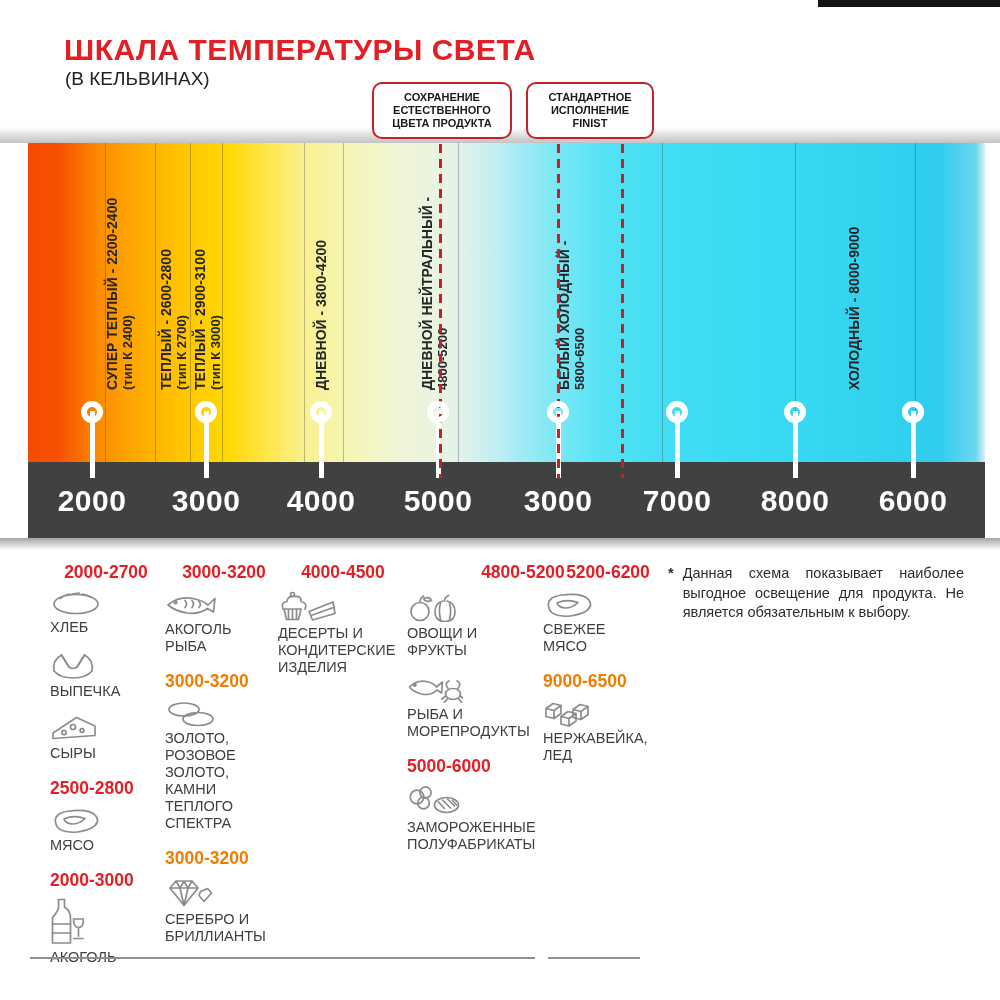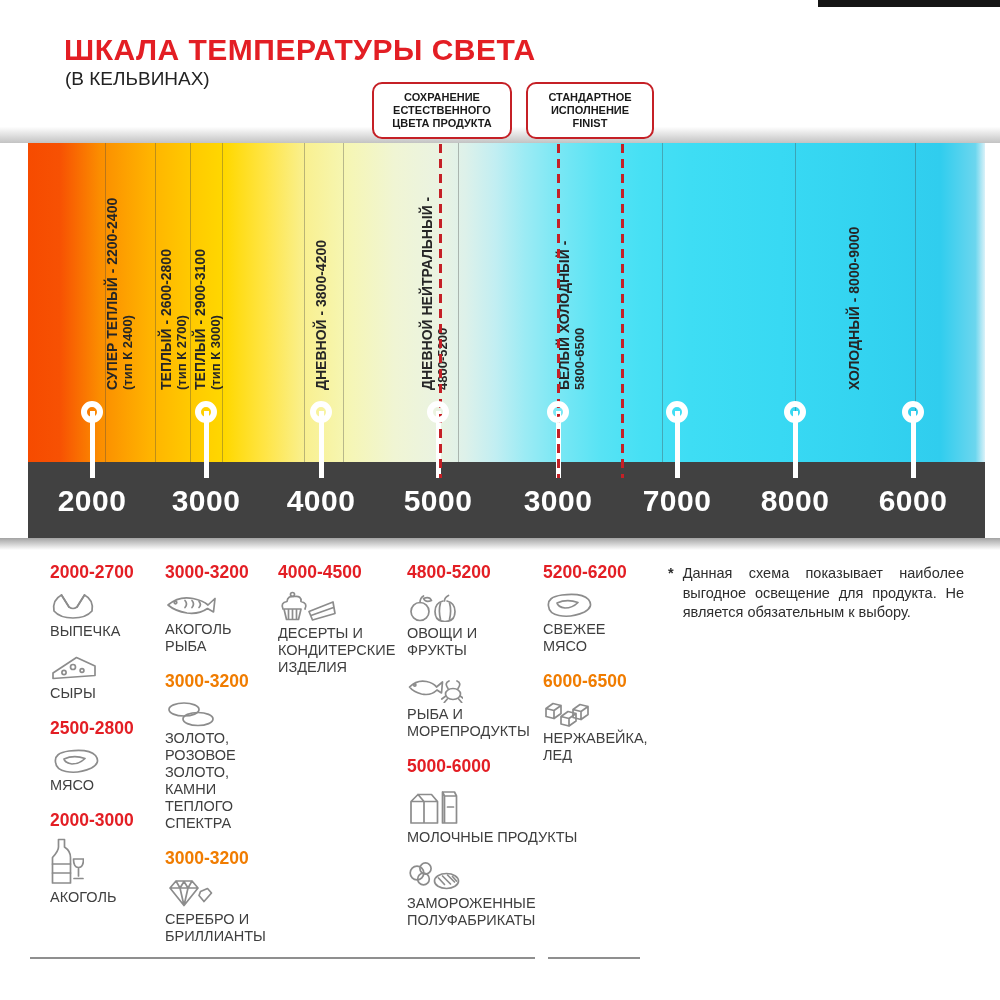--- a/index.html
+++ b/index.html
@@ -31,21 +31,21 @@
      background:repeating-linear-gradient(180deg,#c52026 0 9px,rgba(0,0,0,0) 9px 15px);}
   .stem{position:absolute;width:5px;top:411px;height:67px;background:#fff;z-index:4;}
   .ring{position:absolute;width:10px;height:10px;border:6px solid #fff;border-radius:50%;
         top:401px;z-index:6;background:transparent;}
   .axis{position:absolute;left:28px;top:462px;width:957px;height:76px;background:#414141;z-index:2;}
   .tick{position:absolute;top:22px;transform:translateX(-50%);font-size:30px;font-weight:bold;color:#fff;letter-spacing:.5px;}
   .axis-shadow{position:absolute;left:0;top:538px;width:1000px;height:12px;
                background:linear-gradient(#a3a3a3,rgba(255,255,255,0));}
   .col{position:absolute;top:562px;}
   .range{font-size:17.5px;font-weight:bold;margin:16px 0 7px 0;white-space:nowrap;}
-  .range:first-child{margin-top:0;}
+  .range:first-child{margin-top:0;text-align:center;}
   .range.red{color:#e31e24;}
   .range.orange{color:#f07c00;}
   .prod + .prod{margin-top:14px;}
   .prod .ic{display:block;margin:2px 0 3px 0;}
   .prod .ic svg{display:block;}
   .prod .lbl{font-size:14.5px;line-height:17px;color:#3f3f3f;white-space:pre-line;}
   .note{position:absolute;left:668px;top:564px;width:296px;display:flex;gap:9px;
         font-size:14.5px;line-height:19.5px;color:#2e2e2e;}
   .note .star{font-weight:bold;flex:0 0 auto;}
   .note p{margin:0;text-align:justify;}
@@ -117,20 +117,29 @@
       <div class="tick" style="left: 767px;">8000</div>
       <div class="tick" style="left: 885px;">6000</div>
     </div>
   <div class="axis-shadow"></div>
 
   <div id="products">
       <div class="col" style="left: 50px; width: 112px;">
         <div class="range red">2000-2700</div>
         <div class="prod">
           <div class="ic">
+            <svg width="52" height="26" viewBox="0 0 52 26" fill="none" stroke="#8c8c8c" stroke-width="1.7" stroke-linecap="round" stroke-linejoin="round" xmlns="http://www.w3.org/2000/svg">
+              <ellipse cx="26" cy="14" rx="22" ry="9.5"></ellipse>
+              <path d="M10 8.5 q4.5 -3.5 9 -4.5 M20.5 4.5 q4.5 -1.5 9 -1.5 M32 4 q4.5 0.5 8.5 3"></path>
+            </svg>
+          </div>
+          <div class="lbl">ХЛЕБ</div>
+        </div>
+        <div class="prod">
+          <div class="ic">
             <svg width="46" height="30" viewBox="0 0 46 30" fill="none" stroke="#8c8c8c" stroke-width="1.7" stroke-linecap="round" stroke-linejoin="round" xmlns="http://www.w3.org/2000/svg">
               <path d="M4 21 Q2 10 11.5 5 L19 17 Q23 20 27 17 L34.5 5 Q44 10 42 21 Q36 28 23 28 Q10 28 4 21 Z"></path>
               <path d="M11.5 5 L19 17 M34.5 5 L27 17"></path>
             </svg>
           </div>
           <div class="lbl">ВЫПЕЧКА</div>
         </div>
         <div class="prod">
           <div class="ic">
             <svg width="48" height="28" viewBox="0 0 48 28" fill="none" stroke="#8c8c8c" stroke-width="1.7" stroke-linecap="round" stroke-linejoin="round" xmlns="http://www.w3.org/2000/svg">
@@ -242,29 +251,20 @@
               <ellipse cx="46" cy="21" rx="7.5" ry="5.5"></ellipse>
               <path d="M41 15.5 q-4 -5.5 1 -7.5 M51 15.5 q4 -5.5 -1 -7.5 M38.8 23 l-4 3 M40.3 26 l-3 3.5 M53.2 23 l4 3 M51.7 26 l3 3.5"></path>
             </svg>
           </div>
           <div class="lbl">РЫБА И
 МОРЕПРОДУКТЫ</div>
         </div>
         <div class="range red">5000-6000</div>
         <div class="prod">
           <div class="ic">
-            <svg width="52" height="42" viewBox="0 0 52 42" fill="none" stroke="#8c8c8c" stroke-width="1.7" stroke-linecap="round" stroke-linejoin="round" xmlns="http://www.w3.org/2000/svg">
-              <path d="M4 17.5 L11 10.5 H24.5 L30.5 17.5 V39 H4 Z M4 17.5 H30.5 M11 10.5 L17 17.5 V39"></path>
-              <path d="M35.5 8 H47.5 L49.5 12 V39 H35.5 Z M35.5 8 L37.5 12 H49.5 M37.5 12 V39 M40.5 23 h6"></path>
-            </svg>
-          </div>
-          <div class="lbl">МОЛОЧНЫЕ ПРОДУКТЫ</div>
-        </div>
-        <div class="prod">
-          <div class="ic">
             <svg width="54" height="32" viewBox="0 0 54 32" fill="none" stroke="#8c8c8c" stroke-width="1.7" stroke-linecap="round" stroke-linejoin="round" xmlns="http://www.w3.org/2000/svg">
               <circle cx="10" cy="13" r="6.8"></circle>
               <circle cx="18.5" cy="8.5" r="5.6"></circle>
               <circle cx="16.5" cy="19" r="5.8"></circle>
               <ellipse cx="39.5" cy="21" rx="12" ry="7.5"></ellipse>
               <path d="M31.5 18 l6 6.5 M35.5 16 l8 8 M40.5 15 l7 7 M45.5 16.5 l4 4.5"></path>
             </svg>
           </div>
           <div class="lbl">ЗАМОРОЖЕННЫЕ
 ПОЛУФАБРИКАТЫ</div>
@@ -275,21 +275,21 @@
         <div class="prod">
           <div class="ic">
             <svg width="52" height="28" viewBox="0 0 52 28" fill="none" stroke="#8c8c8c" stroke-width="1.7" stroke-linecap="round" stroke-linejoin="round" xmlns="http://www.w3.org/2000/svg">
               <path d="M5.5 16 Q4 7 19 5 Q39 2.5 45.5 9.5 Q51 16.5 41.5 22 Q28 28 16 25.5 Q6 23.5 5.5 16 Z"></path>
               <path d="M14 13 Q24 8.5 35 12.5 Q29.5 18 22 18 Q15 17 14 13 Z"></path>
             </svg>
           </div>
           <div class="lbl">СВЕЖЕЕ
 МЯСО</div>
         </div>
-        <div class="range orange">6000-6500</div>
+        <div class="range orange">9000-6500</div>
         <div class="prod">
           <div class="ic">
             <svg width="46" height="28" viewBox="0 0 46 28" fill="none" stroke="#8c8c8c" stroke-width="1.7" stroke-linecap="round" stroke-linejoin="round" xmlns="http://www.w3.org/2000/svg">
               <path d="M3 9.5 l7 -5 8 2 -7 5 Z M3 9.5 l8 2 v8 l-8 -2 Z M11 11.5 l7 -5 v8 l-7 5 Z"></path>
               <path d="M18 17.5 l7 -5 8 2 -7 5 Z M18 17.5 l8 2 v7.5 l-8 -2 Z M26 19.5 l7 -5 v7.5 l-7 5 Z"></path>
               <path d="M30 10.5 l7 -5 8 2 -7 5 Z M30 10.5 l8 2 v8 l-8 -2 Z M38 12.5 l7 -5 v8 l-7 5 Z"></path>
             </svg>
           </div>
           <div class="lbl">НЕРЖАВЕЙКА,
 ЛЕД</div>

